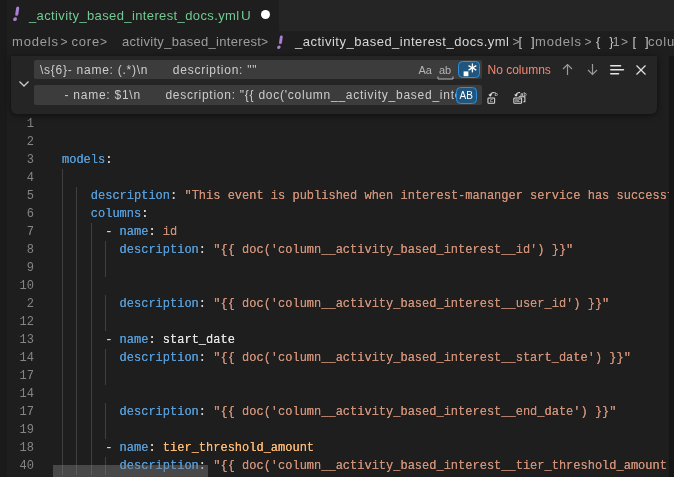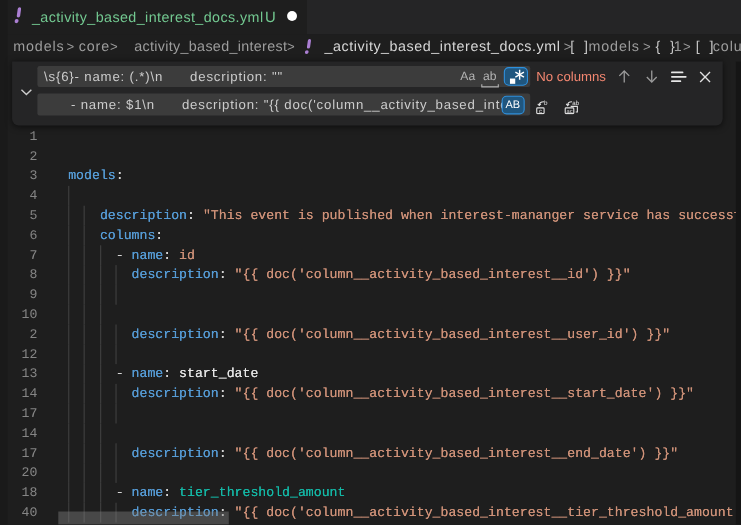--- a/index.html
+++ b/index.html
@@ -101,21 +101,21 @@
 <div class="num" style="top:241px">8</div>
 <div class="num" style="top:259px">9</div>
 <div class="num" style="top:277px">10</div>
 <div class="num" style="top:295px">2</div>
 <div class="num" style="top:313px">12</div>
 <div class="num" style="top:331px">13</div>
 <div class="num" style="top:349px">14</div>
 <div class="num" style="top:367px">17</div>
 <div class="num" style="top:385px">14</div>
 <div class="num" style="top:403px">17</div>
-<div class="num" style="top:421px">20</div>
+<div class="num" style="top:421px">19</div>
 <div class="num" style="top:439px">18</div>
 <div class="num" style="top:457px">40</div>
 <div class="guide" style="left:62.0px;top:169px"></div>
 <div class="guide" style="left:62.0px;top:187px"></div>
 <div class="guide" style="left:76.4px;top:187px"></div>
 <div class="guide" style="left:62.0px;top:205px"></div>
 <div class="guide" style="left:76.4px;top:205px"></div>
 <div class="guide" style="left:62.0px;top:223px"></div>
 <div class="guide" style="left:76.4px;top:223px"></div>
 <div class="guide" style="left:90.8px;top:223px"></div>
@@ -169,21 +169,21 @@
 <div class="guide" style="left:105.2px;top:457px"></div>
 <div class="cl" style="top:151px"><span style="color:#569cd6">models</span><span style="color:#d4d4d4">:</span></div>
 <div class="cl" style="top:187px"><span style="color:#d4d4d4">    </span><span style="color:#569cd6">description</span><span style="color:#d4d4d4">: </span><span style="color:#ce9178">"This event is published when interest-mananger service has successfully</span></div>
 <div class="cl" style="top:205px"><span style="color:#d4d4d4">    </span><span style="color:#569cd6">columns</span><span style="color:#d4d4d4">:</span></div>
 <div class="cl" style="top:223px"><span style="color:#d4d4d4">      - </span><span style="color:#569cd6">name</span><span style="color:#d4d4d4">: </span><span style="color:#ce9178">id</span></div>
 <div class="cl" style="top:241px"><span style="color:#d4d4d4">        </span><span style="color:#569cd6">description</span><span style="color:#d4d4d4">: </span><span style="color:#ce9178">"{{ doc('column__activity_based_interest__id') }}"</span></div>
 <div class="cl" style="top:295px"><span style="color:#d4d4d4">        </span><span style="color:#569cd6">description</span><span style="color:#d4d4d4">: </span><span style="color:#ce9178">"{{ doc('column__activity_based_interest__user_id') }}"</span></div>
 <div class="cl" style="top:331px"><span style="color:#d4d4d4">      - </span><span style="color:#569cd6">name</span><span style="color:#d4d4d4">: </span><span style="color:#e5e5e5">start_date</span></div>
 <div class="cl" style="top:349px"><span style="color:#d4d4d4">        </span><span style="color:#569cd6">description</span><span style="color:#d4d4d4">: </span><span style="color:#ce9178">"{{ doc('column__activity_based_interest__start_date') }}"</span></div>
 <div class="cl" style="top:403px"><span style="color:#d4d4d4">        </span><span style="color:#569cd6">description</span><span style="color:#d4d4d4">: </span><span style="color:#ce9178">"{{ doc('column__activity_based_interest__end_date') }}"</span></div>
-<div class="cl" style="top:439px"><span style="color:#d4d4d4">      - </span><span style="color:#569cd6">name</span><span style="color:#d4d4d4">: </span><span style="color:#14b8a6">tier_threshold_amount</span></div>
+<div class="cl" style="top:439px"><span style="color:#d4d4d4">      - </span><span style="color:#569cd6">name</span><span style="color:#d4d4d4">: </span><span style="color:#fdba74">tier_threshold_amount</span></div>
 <div class="cl" style="top:457px"><span style="color:#d4d4d4">        </span><span style="color:#569cd6">description</span><span style="color:#d4d4d4">: </span><span style="color:#ce9178">"{{ doc('column__activity_based_interest__tier_threshold_amount') }}"</span></div>
 <div id="hscroll"></div>
 </div>
 
 <div id="leftstrip"></div>
 <div id="rightstrip"></div>
 
 <div id="fw">
   <svg id="fchev" width="14" height="14" viewBox="0 0 14 14">
         <path d="M2.5 4.5 L7 9 L11.5 4.5" stroke="#cccccc" stroke-width="1.3" fill="none"></path>

